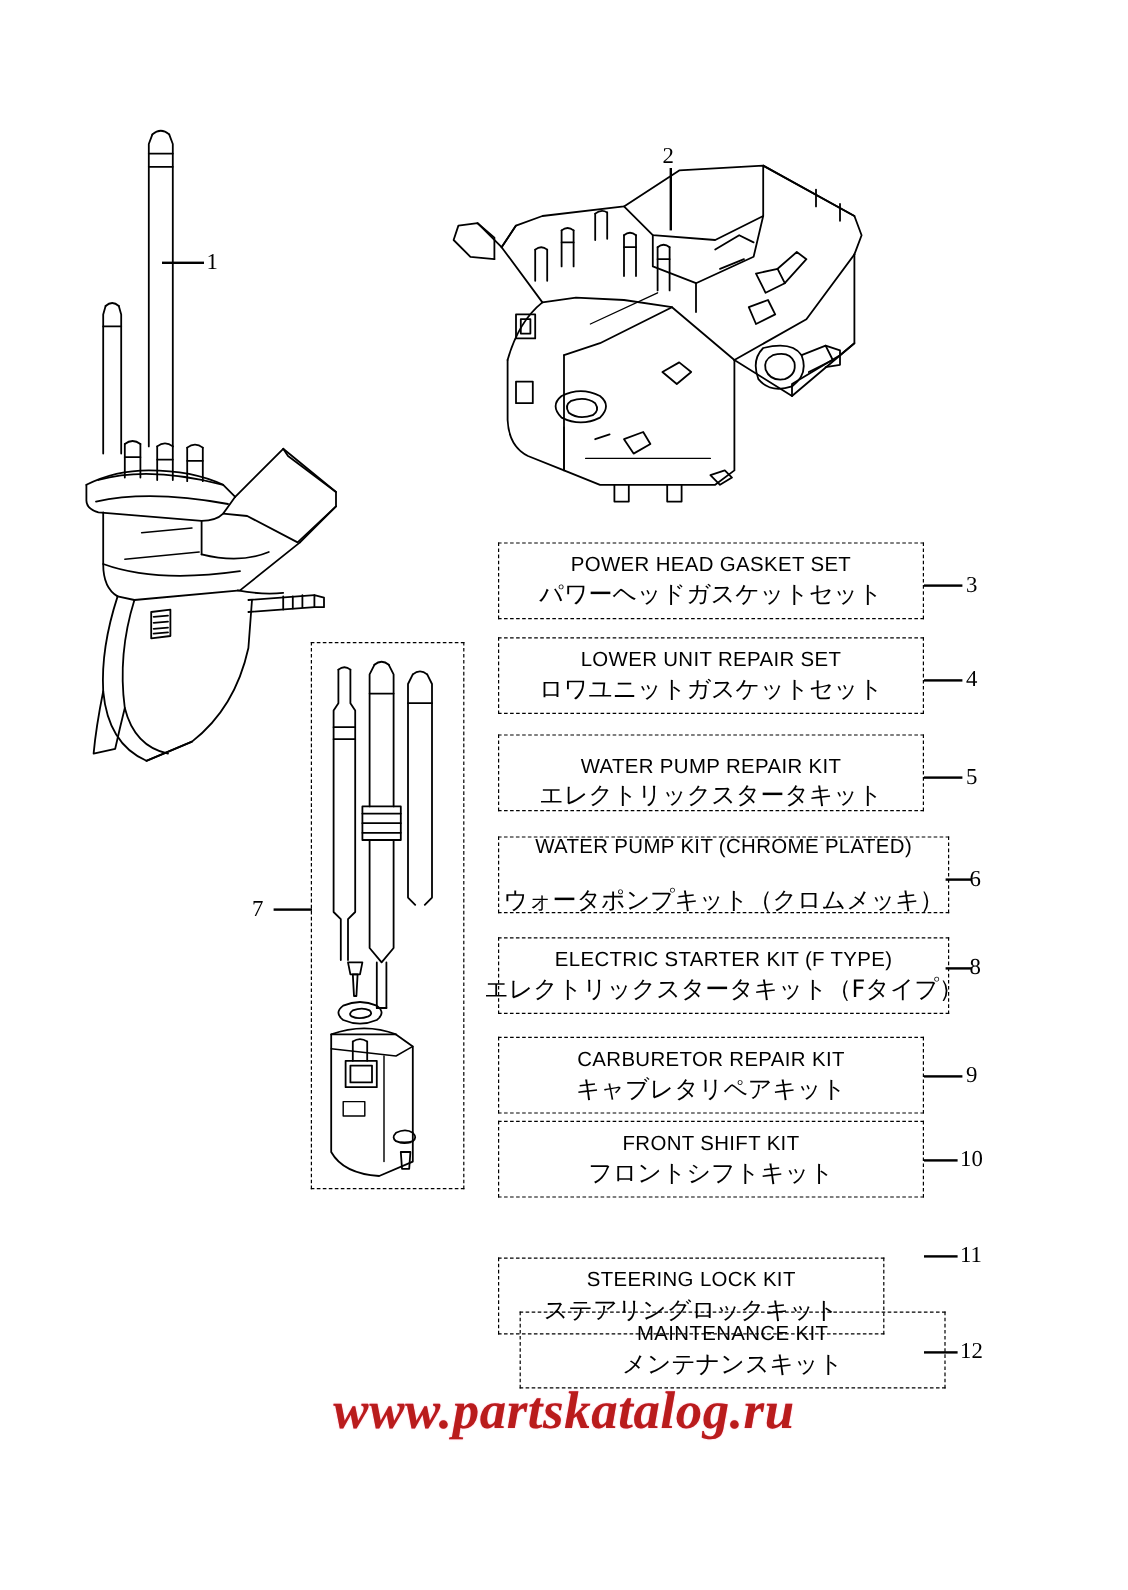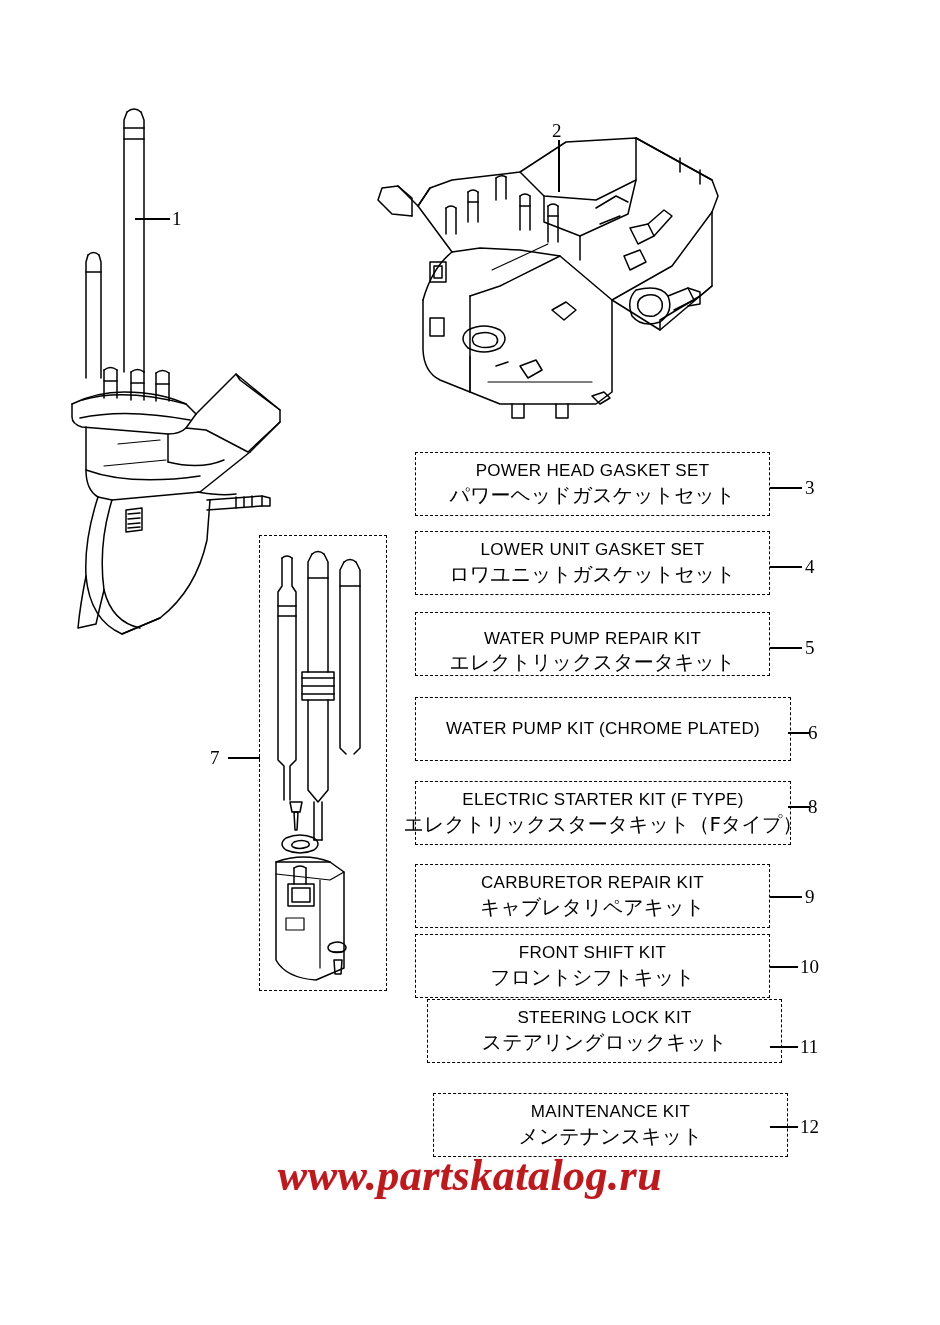--- a/index.html
+++ b/index.html
@@ -264,35 +264,36 @@
 <div class="callout-num" style="left:210px; top:747px;">7</div>
 
 <div class="kit-box" style="left:415px; top:452px; width:355px; height:64px;">
   <div class="kit-en">POWER HEAD GASKET SET</div>
   <div class="kit-jp">パワーヘッドガスケットセット</div>
 </div>
 <div class="leader leader-h" style="left:770px; top:487px; width:32px;"></div>
 <div class="callout-num" style="left:805px; top:477px;">3</div>
 
 <div class="kit-box" style="left:415px; top:531px; width:355px; height:64px;">
-  <div class="kit-en">LOWER UNIT GASKET SET</div>
+  <div class="kit-en">LOWER UNIT REPAIR SET</div>
   <div class="kit-jp">ロワユニットガスケットセット</div>
 </div>
 <div class="leader leader-h" style="left:770px; top:566px; width:32px;"></div>
 <div class="callout-num" style="left:805px; top:556px;">4</div>
 
 <div class="kit-box" style="left:415px; top:612px; width:355px; height:64px;justify-content:flex-end;">
   <div class="kit-en">WATER PUMP REPAIR KIT</div>
   <div class="kit-jp">エレクトリックスタータキット</div>
 </div>
 <div class="leader leader-h" style="left:770px; top:647px; width:32px;"></div>
 <div class="callout-num" style="left:805px; top:637px;">5</div>
 
 <div class="kit-box" style="left:415px; top:697px; width:376px; height:64px;gap:20px;">
   <div class="kit-en">WATER PUMP KIT (CHROME PLATED)</div>
+  <div class="kit-jp">ウォータポンプキット（クロムメッキ）</div>
 </div>
 <div class="leader leader-h" style="left:788px; top:732px; width:22px;"></div>
 <div class="callout-num" style="left:808px; top:722px;">6</div>
 
 <div class="kit-box" style="left:415px; top:781px; width:376px; height:64px;">
   <div class="kit-en">ELECTRIC STARTER KIT (F TYPE)</div>
   <div class="kit-jp">エレクトリックスタータキット（Fタイプ）</div>
 </div>
 <div class="leader leader-h" style="left:788px; top:806px; width:22px;"></div>
 <div class="callout-num" style="left:808px; top:796px;">8</div>
@@ -304,21 +305,21 @@
 <div class="leader leader-h" style="left:770px; top:896px; width:32px;"></div>
 <div class="callout-num" style="left:805px; top:886px;">9</div>
 
 <div class="kit-box" style="left:415px; top:934px; width:355px; height:64px;">
   <div class="kit-en">FRONT SHIFT KIT</div>
   <div class="kit-jp">フロントシフトキット</div>
 </div>
 <div class="leader leader-h" style="left:770px; top:966px; width:28px;"></div>
 <div class="callout-num" style="left:800px; top:956px;">10</div>
 
-<div class="kit-box" style="left:415px; top:999px; width:355px; height:64px;margin-left:12px;">
+<div class="kit-box" style="left:415px; top:1048px; width:322px; height:64px;">
   <div class="kit-en">STEERING LOCK KIT</div>
   <div class="kit-jp">ステアリングロックキット</div>
 </div>
 <div class="leader leader-h" style="left:770px; top:1046px; width:28px;"></div>
 <div class="callout-num" style="left:800px; top:1036px;">11</div>
 
 <div class="kit-box" style="left:433px; top:1093px; width:355px; height:64px;">
   <div class="kit-en">MAINTENANCE KIT</div>
   <div class="kit-jp">メンテナンスキット</div>
 </div>

